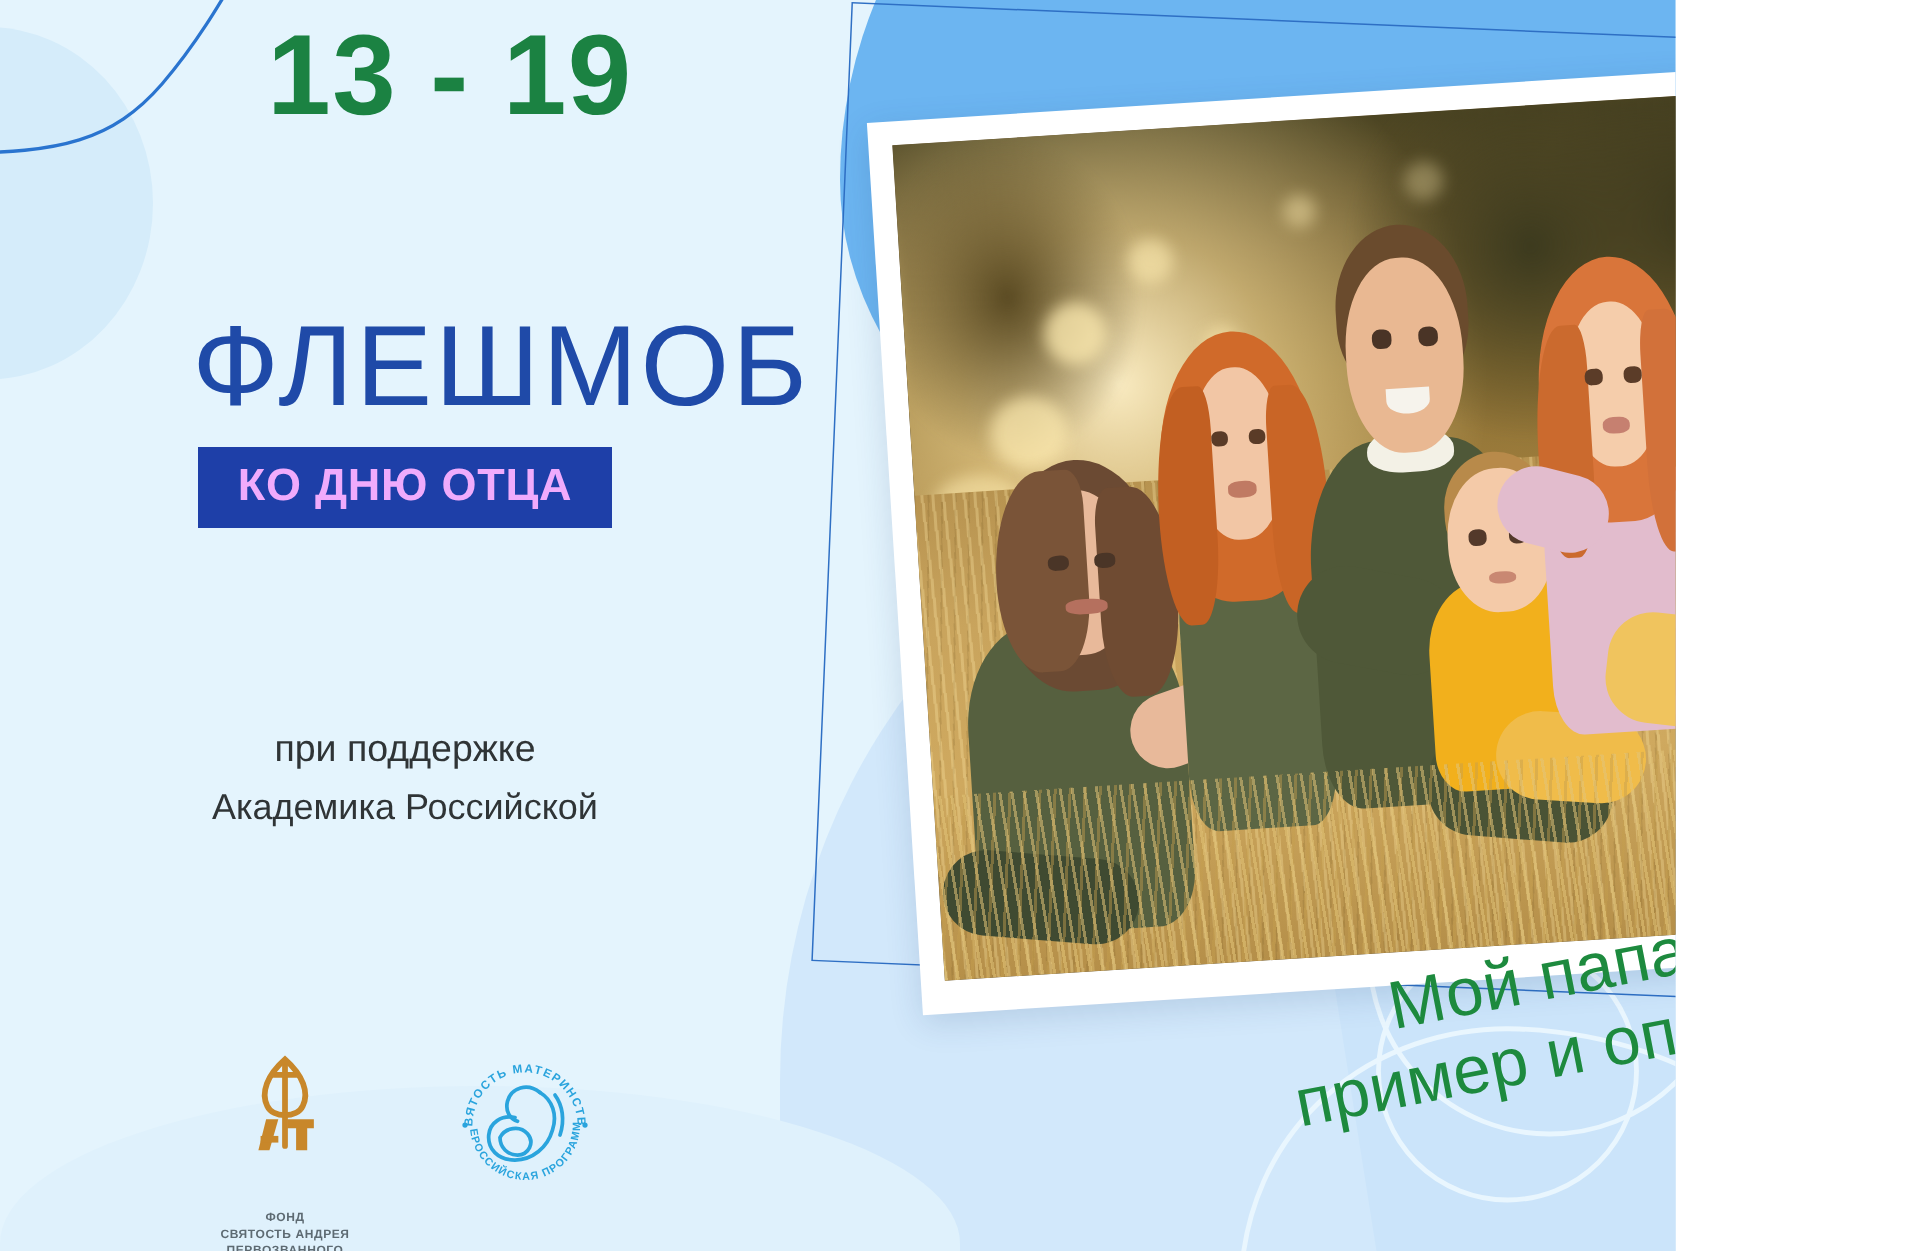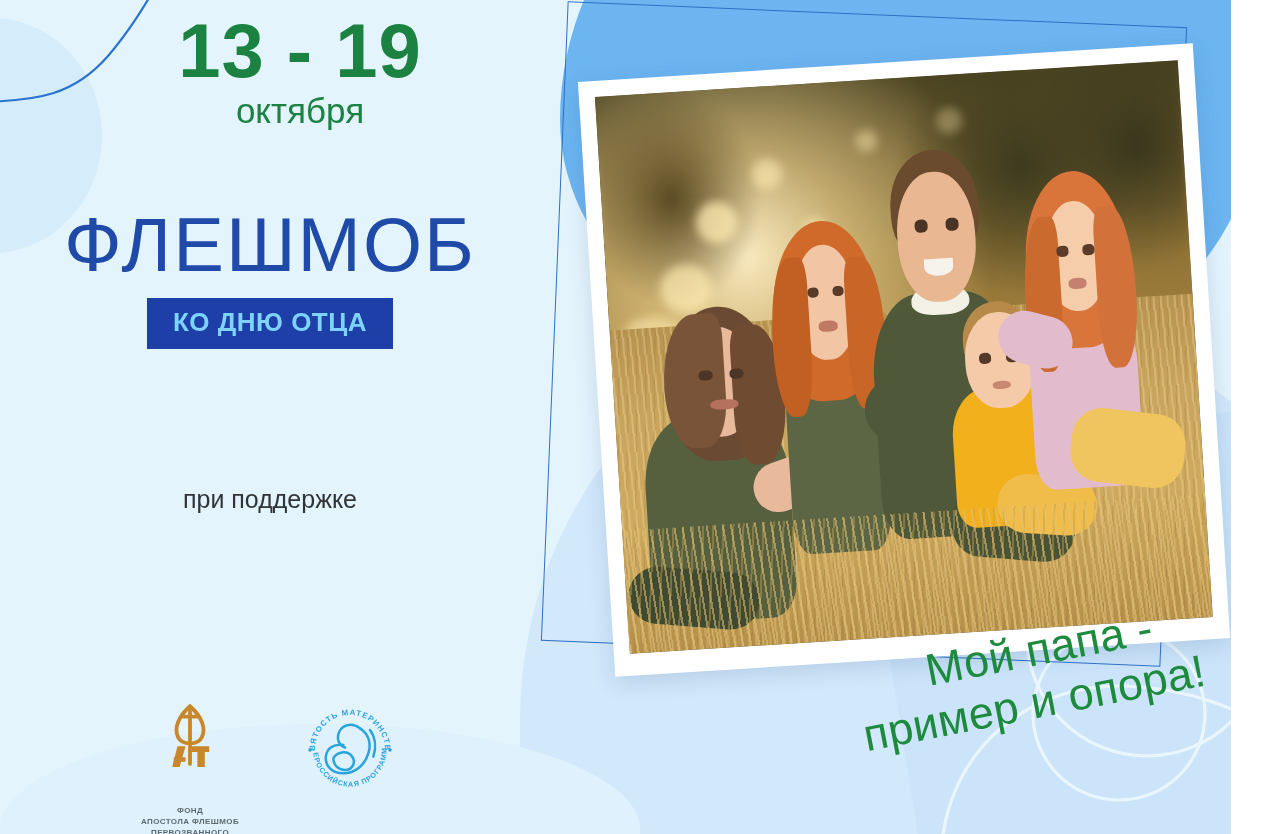--- a/index.html
+++ b/index.html
@@ -5,21 +5,21 @@
 <style>
   html, body {
     margin: 0;
     padding: 0;
     background: #ffffff;
   }
   * { box-sizing: border-box; }
 
   .poster {
     position: relative;
-    width: 1231px;
+    width: 1117px;
     height: 834px;
     overflow: hidden;
     background: #e4f4fd;
     font-family: "Liberation Sans", "DejaVu Sans", sans-serif;
   }
 
   
   .bg-layer { position:absolute; inset:0; overflow:hidden; }
 
   
@@ -145,26 +145,26 @@
     font-size:35px; font-weight:400; line-height:1.1; margin-top:4px;
   }
 
   .title-block { position:absolute; left:0px; top:200px; width:540px; text-align:center; }
   .t-semeyny {
     font-size:43px; font-weight:700; font-style:italic;
     color:#21409a; letter-spacing:.5px; line-height:1;
   }
   .t-fleshmob {
     font-size:76px; font-weight:400; color:#1f4aa8;
-    letter-spacing:2px; line-height:1.08; margin-top:4px;
+    letter-spacing:2px; line-height:1.08; margin-top:4px;text-align:right;
   }
   .t-badge {
     display:inline-block; margin-top:12px;
-    background:#1e3fa8; color:#7dd3fc;
-    font-size:26px; font-weight:700; letter-spacing:.5px;
+    background:#1e3fa8; color:#f0abfc;
+    font-size:30px; font-weight:700; letter-spacing:.5px;
     padding:9px 26px 11px 26px;
   }
 
   .support-block { position:absolute; left:0px; top:484px; width:540px; text-align:center; }
   .s-pri { font-size:25px; color:#2f3436; line-height:1.2; }
   .s-name {
     font-size:45px; color:#1f9150; line-height:1.15; margin-top:7px; letter-spacing:.3px;
   }
   .s-desc { font-size:24px; color:#2f3436; line-height:1.32; margin-top:9px; }
 
@@ -298,52 +298,52 @@
           <div style="position:absolute;left:0;bottom:0;width:100%;height:22%;
                       background-image:repeating-linear-gradient(84deg, rgba(226,196,120,.55) 0 2px, rgba(0,0,0,0) 2px 8px),
                                        repeating-linear-gradient(96deg, rgba(196,158,78,.45) 0 2px, rgba(0,0,0,0) 2px 10px);"></div>
         </div>
       </div>
     </div>
   </div>
 
   <div class="date-block">
     <div class="date-range">13 - 19</div>
-    <div class="date-month">октября</div>
   </div>
 
   <div class="title-block">
     <div class="t-fleshmob">ФЛЕШМОБ</div>
     <div><span class="t-badge">КО ДНЮ ОТЦА</span></div>
   </div>
 
   <div class="support-block">
     <div class="s-pri">при поддержке</div>
     <div class="s-desc">
+      <div>Академика Российской</div>
     </div>
   </div>
 
   <div class="logos">
 
     <div class="logo-faap">
       <svg viewBox="0 0 100 110" width="74" height="82">
         <g fill="none" stroke="#c8872a" stroke-width="5.2" stroke-linecap="round">
           <path d="M50 10 L50 86"></path>
           <path d="M40 22 L60 22"></path>
           <path d="M50 8 C 34 22, 28 38, 34 50 C 39 61, 61 61, 66 50 C 72 38, 66 22, 50 8 Z"></path>
         </g>
         <g fill="#c8872a">
           <path d="M33 62 L44 62 L36 90 L26 90 Z"></path>
           <path d="M52 62 L76 62 L76 70 L70 70 L70 90 L60 90 L60 70 L52 70 Z"></path>
           <rect x="28" y="77" width="16" height="6"></rect>
         </g>
       </svg>
       <div class="logo-faap-caption">
         <div>ФОНД</div>
-        <div>АПОСТОЛА ФЛЕШМОБ</div>
+        <div>СВЯТОСТЬ АНДРЕЯ</div>
         <div>ПЕРВОЗВАННОГО</div>
       </div>
     </div>
 
     <div class="logo-sm">
       <svg viewBox="0 0 120 120" width="100" height="100">
         <defs>
           <path id="arcTop" d="M 18 60 A 42 42 0 0 1 102 60"></path>
           <path id="arcBot" d="M 16 60 A 44 44 0 0 0 104 60"></path>
         </defs>

